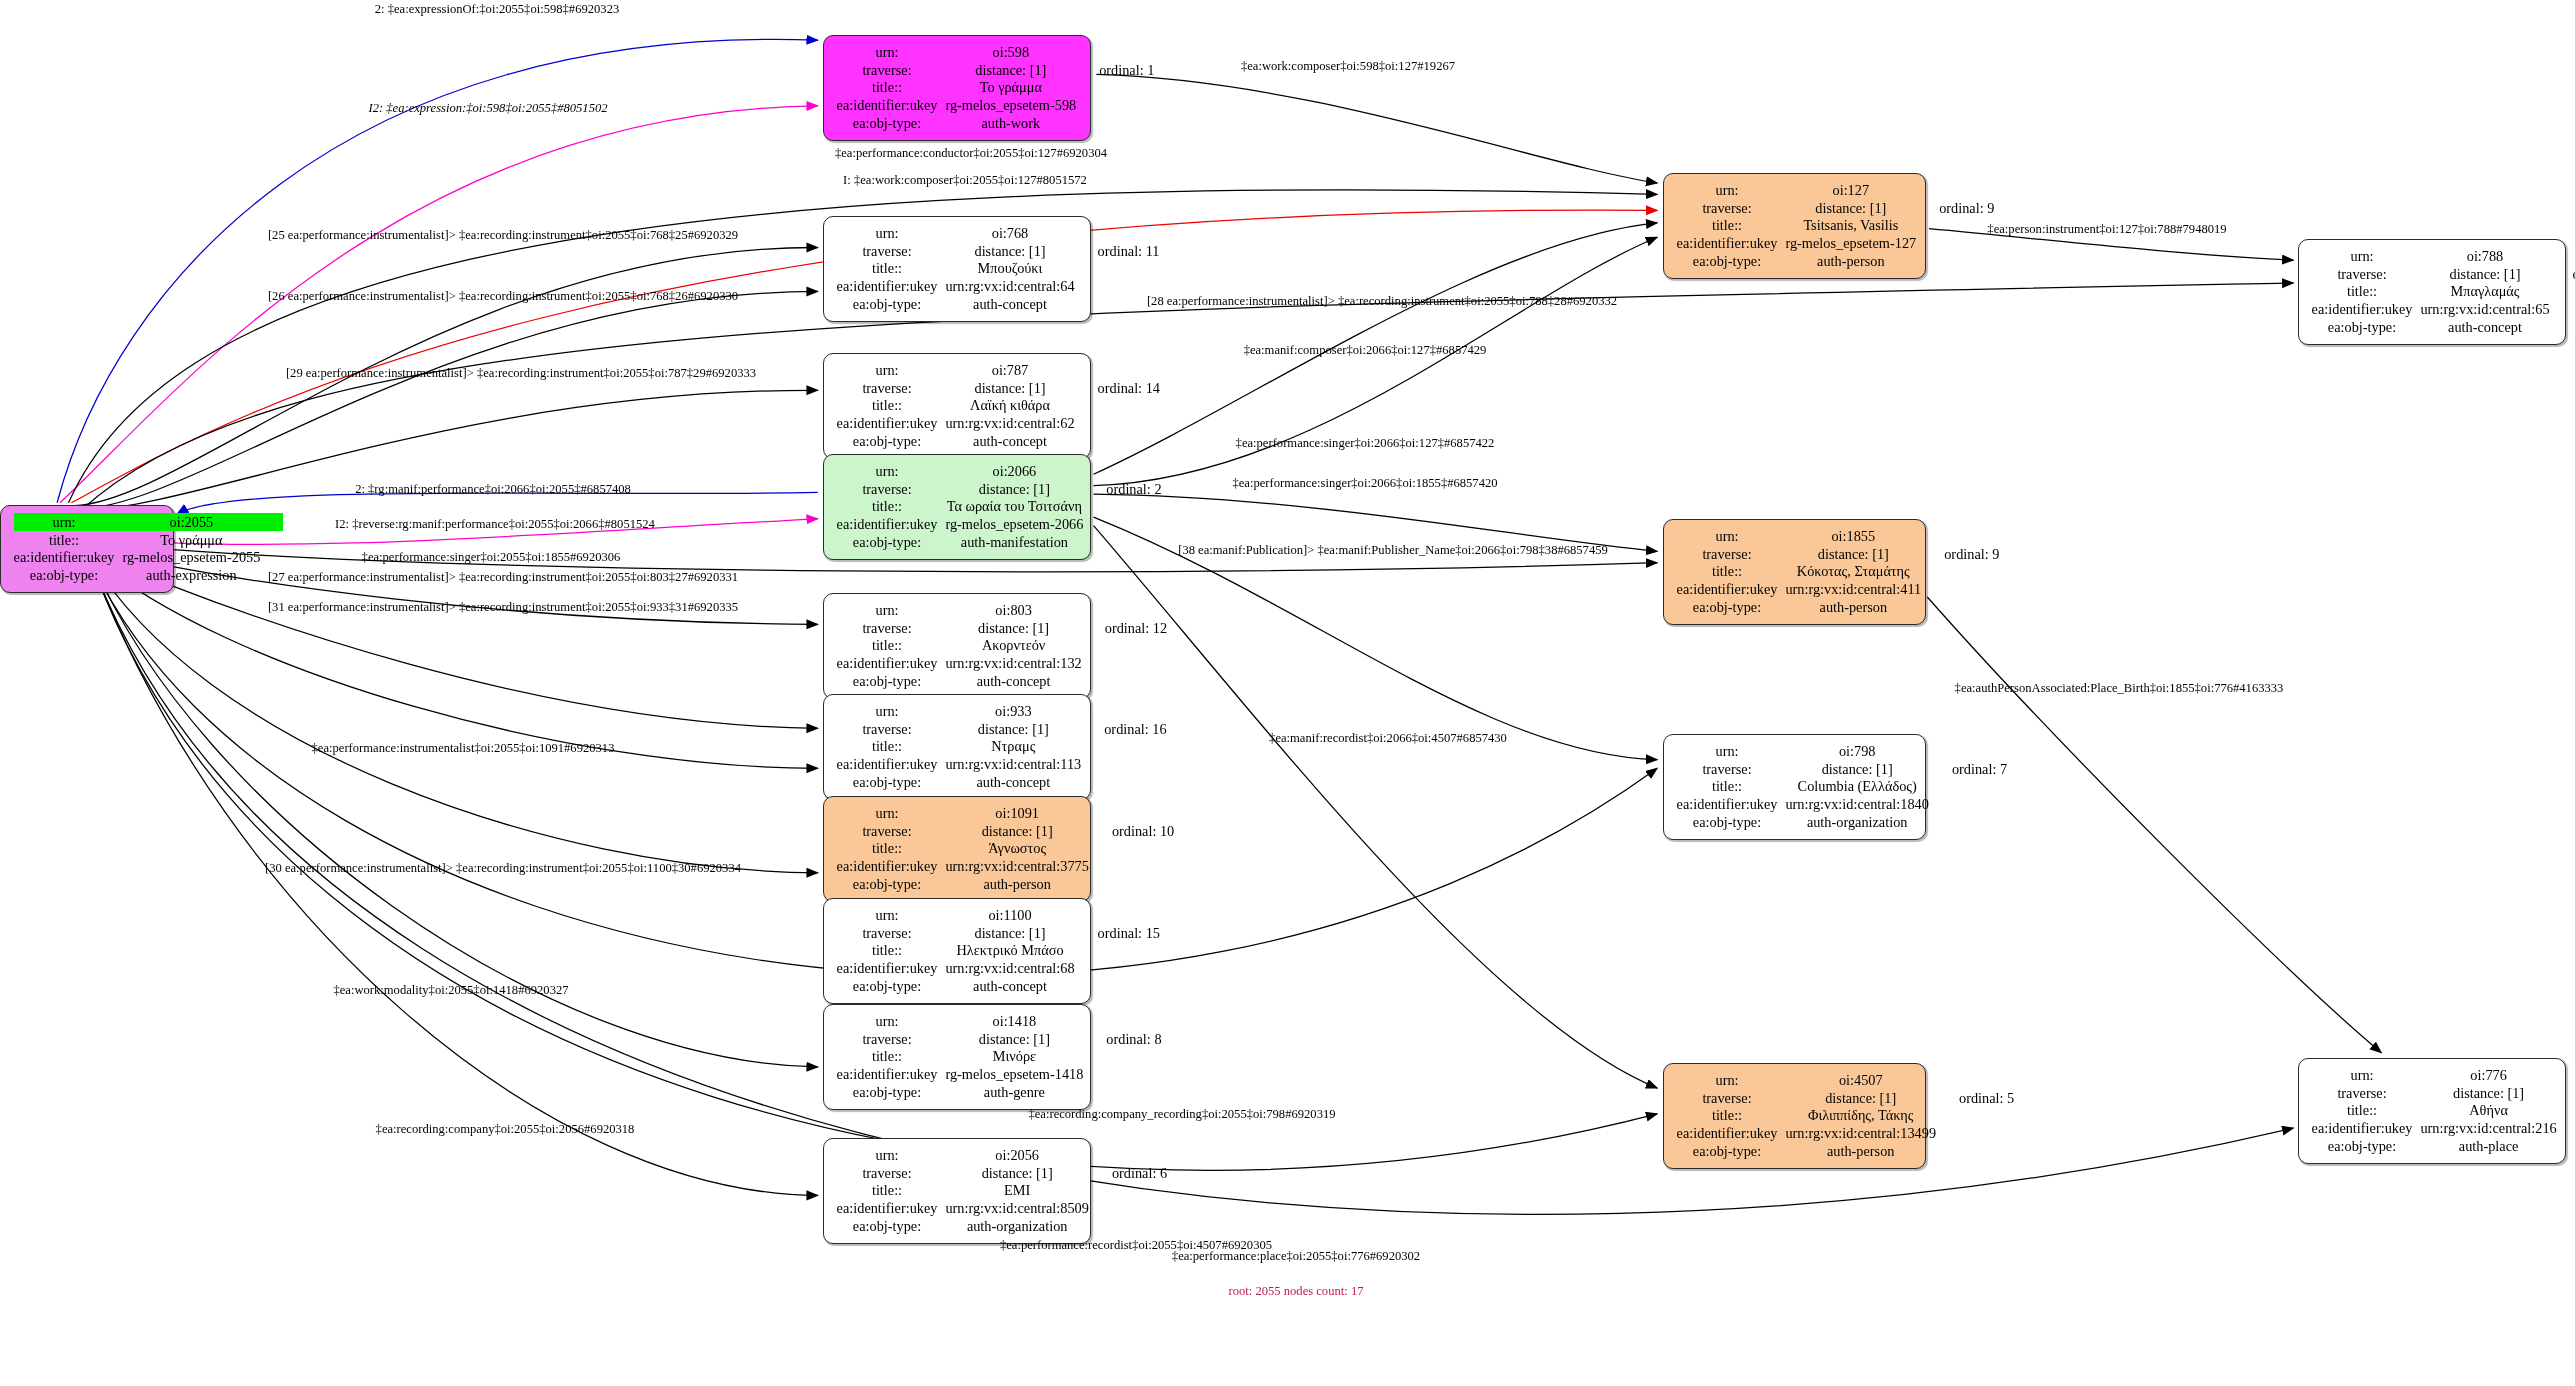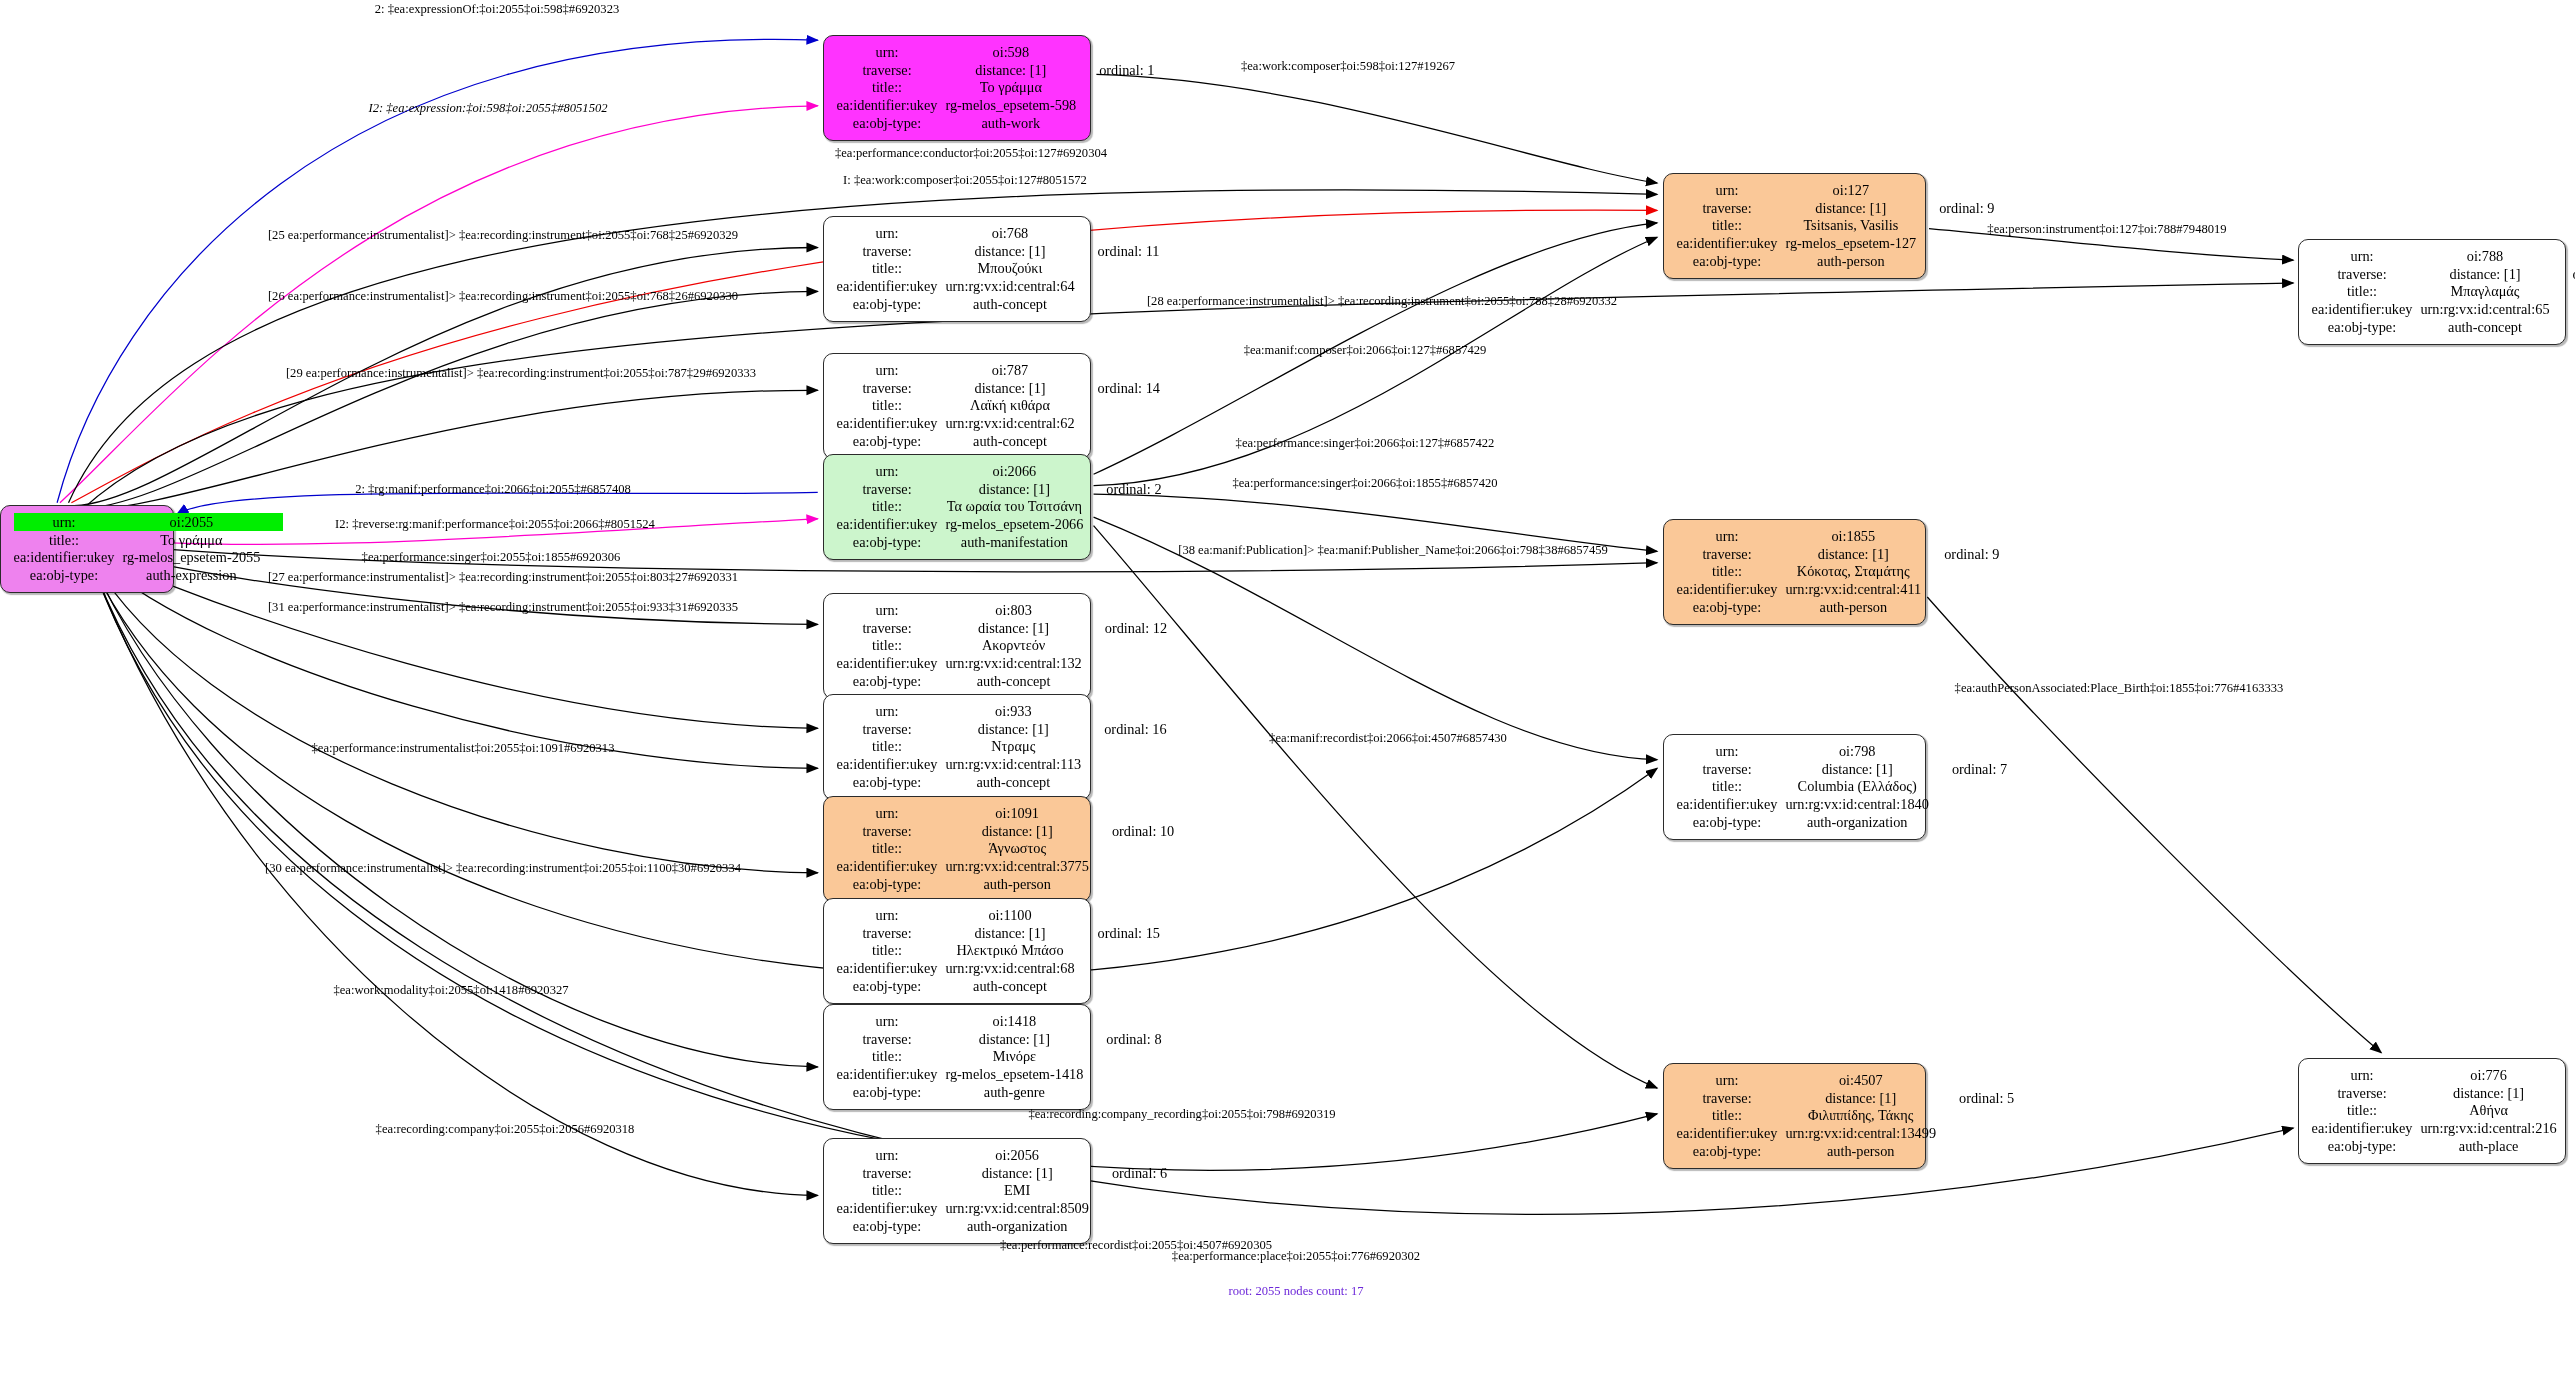--- a/index.html
+++ b/index.html
@@ -57,21 +57,21 @@
     position: absolute;
     font-family: "Liberation Serif", "DejaVu Serif", serif;
     font-size: 12.6px;
     color: #000000;
     white-space: nowrap;
     transform: translate(-50%, -50%);
   }
   .footer {
     position: absolute;
     font-size: 12.6px;
-    color: #6d28d9;
+    color: #be185d;
     transform: translateX(-50%);
   }
 </style>
 </head>
 <body>
 
 <div id="canvas">
   <svg id="edge-layer" viewBox="0 0 4511 2428">
     <defs>
       <marker id="ah-black" markerWidth="12" markerHeight="12" refX="9" refY="4" orient="auto">

